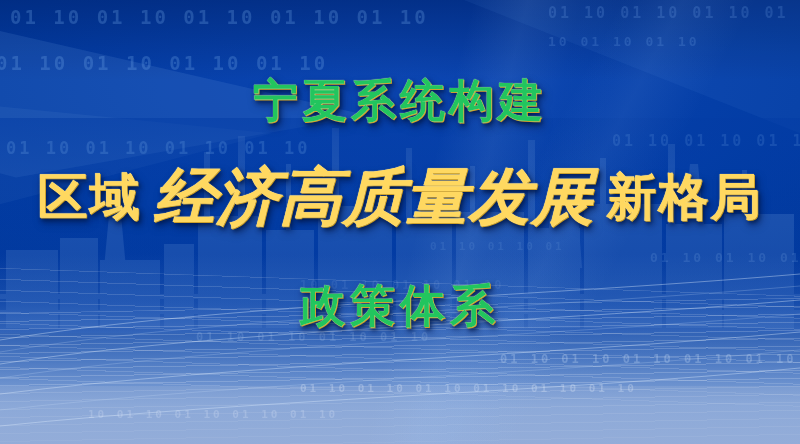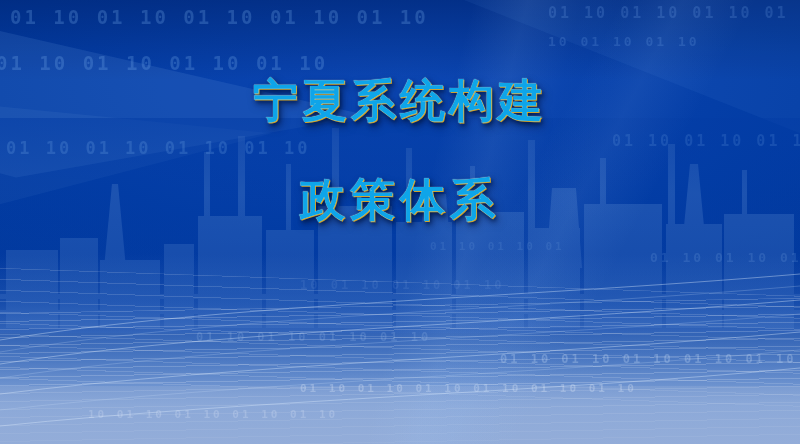--- a/index.html
+++ b/index.html
@@ -133,21 +133,21 @@
     display:flex;flex-direction:column;align-items:center;
     justify-content:flex-start;
     padding-top:78px;
     box-sizing:border-box;
   }
 
   .line{
     white-space:nowrap;
     line-height:1;
     font-weight:700;
-    color:#0ea5e9;
+    color:#22c55e;
     text-shadow:
        0 0 1px #fff6d0,
        1px 1px 0 #c99a1c,
        2px 3px 4px rgba(0,22,70,.85),
        3px 5px 9px rgba(0,18,58,.55);
   }
 
   
   #line1{
     font-size:45px;
@@ -286,17 +286,22 @@
   <div class="binrow bin-k">01 10 01 10 01 10 01 10 01 10 01 10</div>
   <div class="binrow bin-l">10 01 10 01 10 01 10 01 10</div>
 
   <div class="layer" id="beam"></div>
   <div class="layer" id="beam2"></div>
 
   <div id="headline">
 
     <div class="line" id="line1">宁夏系统构建</div>
 
+    <div id="line2">
+      <span class="seg seg-side">区域</span>
+      <span class="seg seg-brush">经济高质量发展</span>
+      <span class="seg seg-side">新格局</span>
+    </div>
 
     <div class="line" id="line3">政策体系</div>
   </div>
 
 </div>
 
 </body></html>

